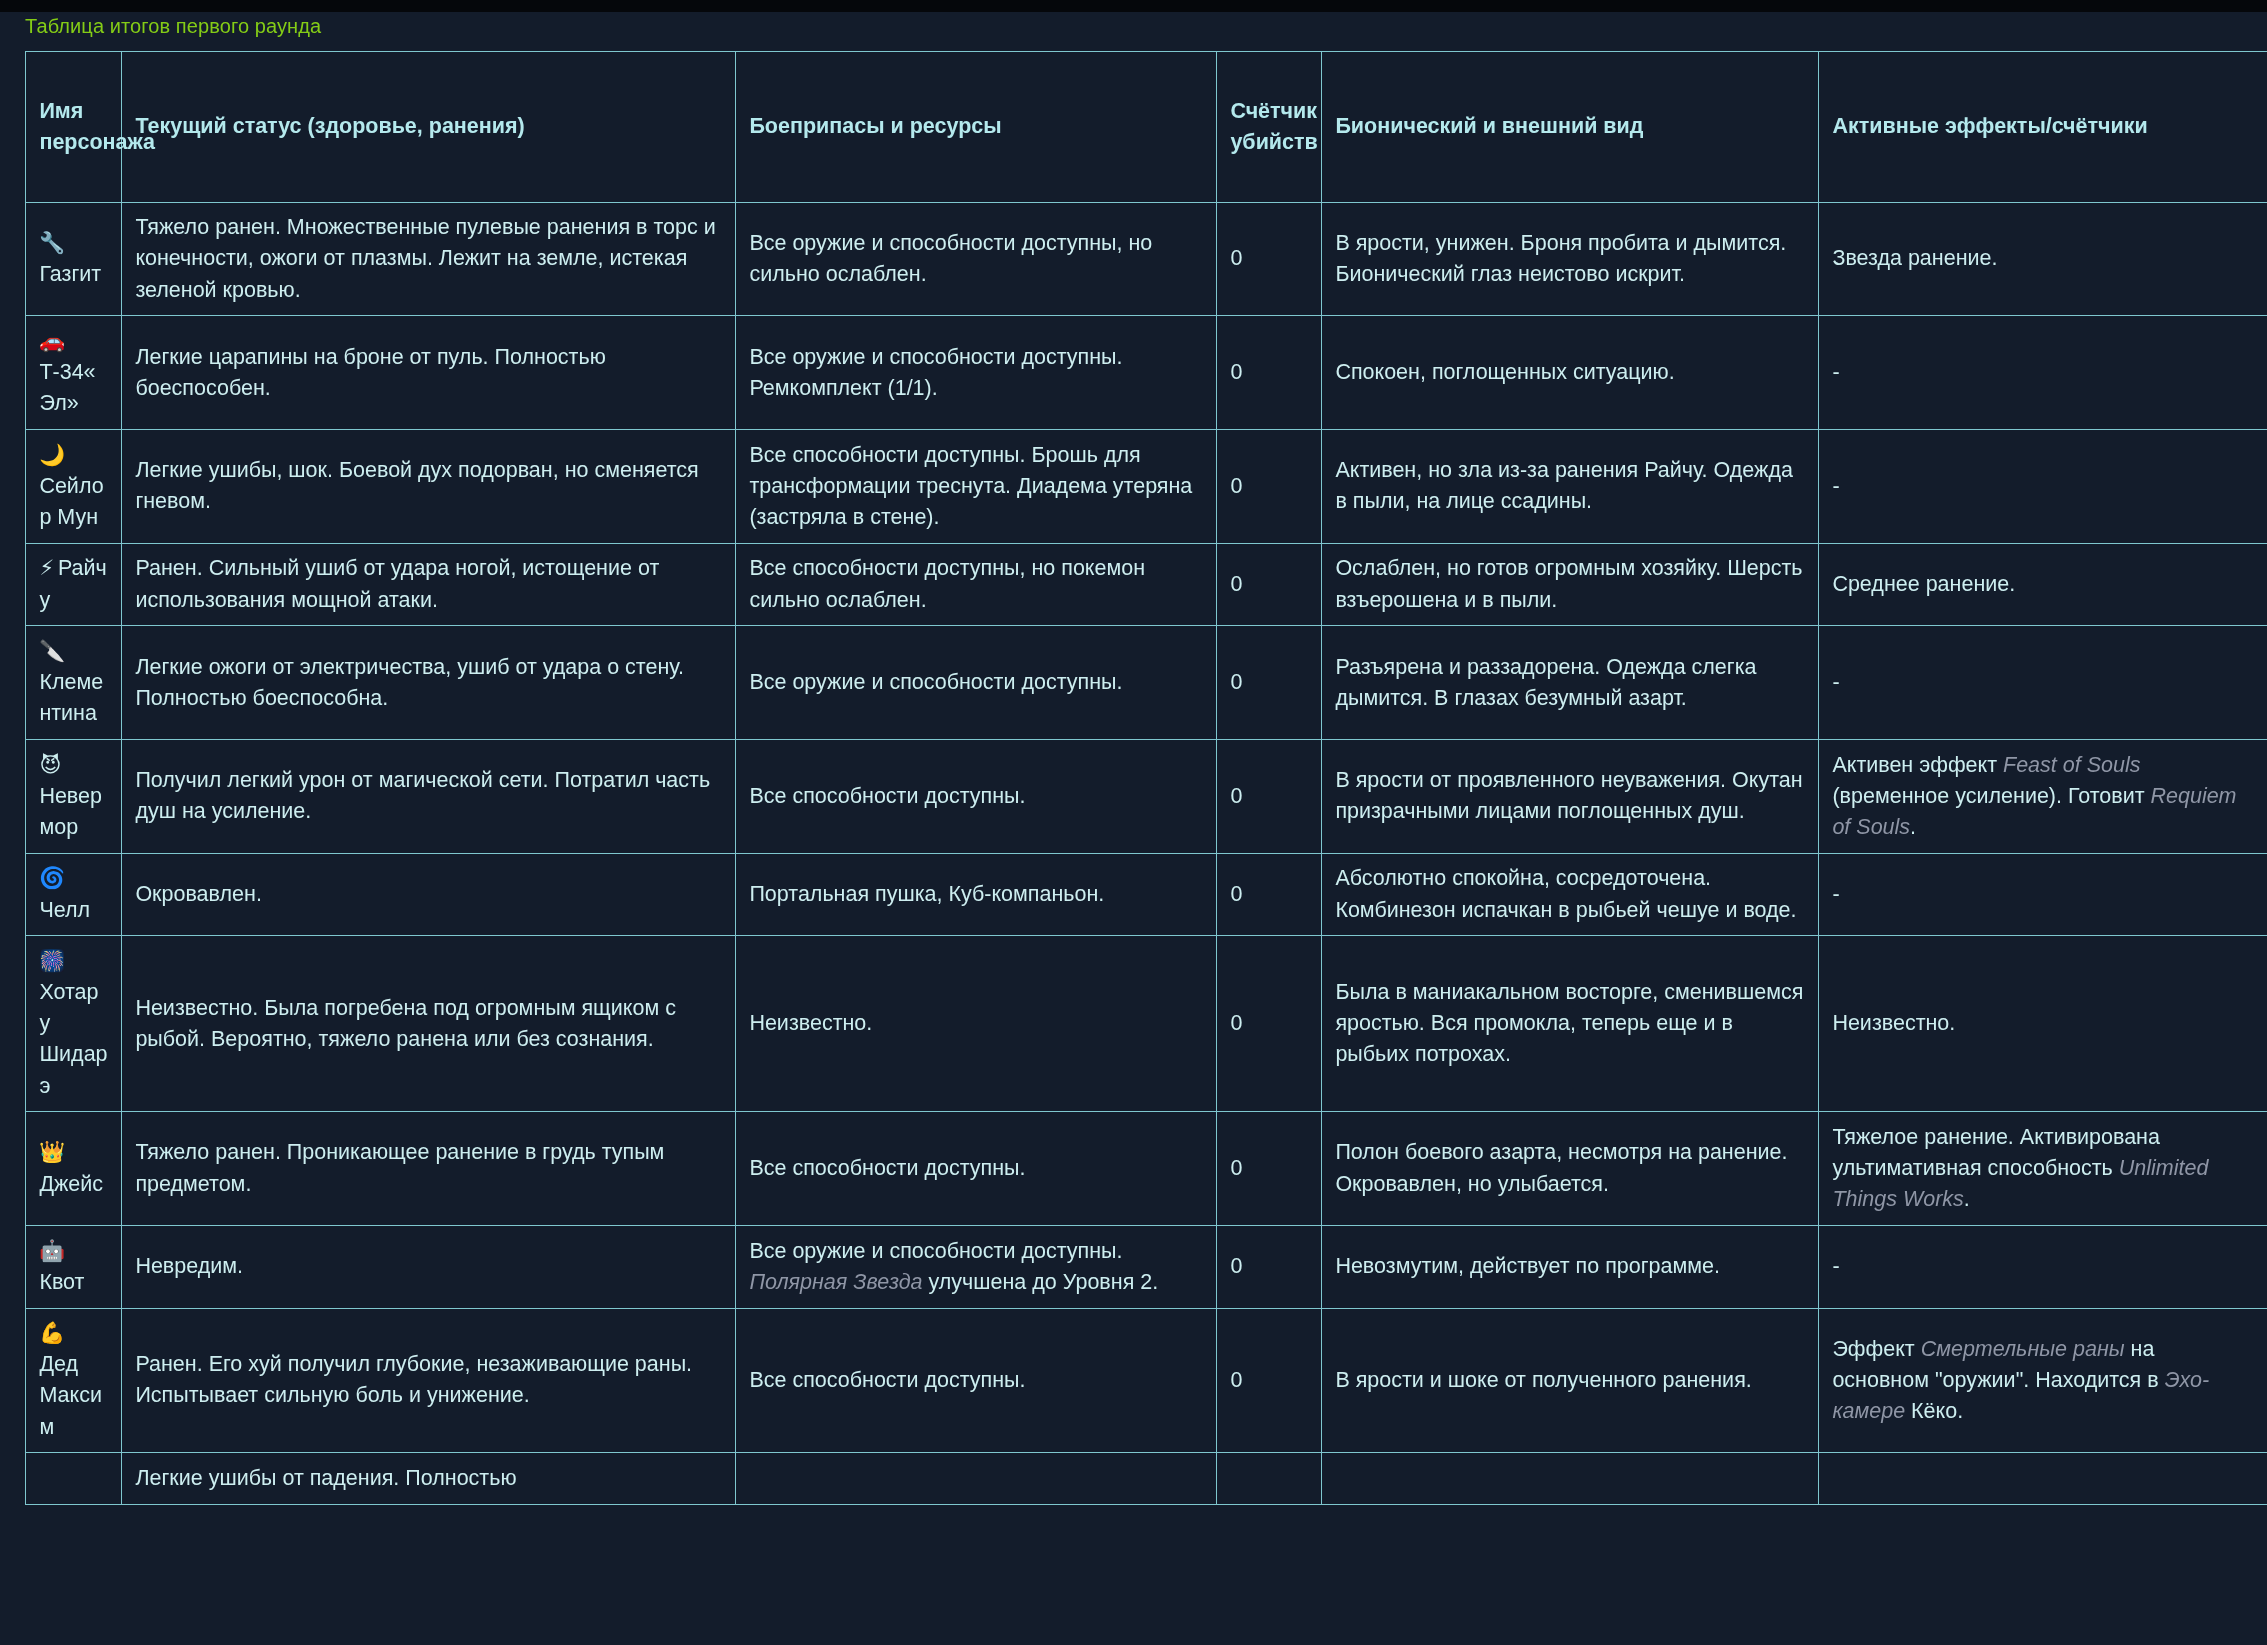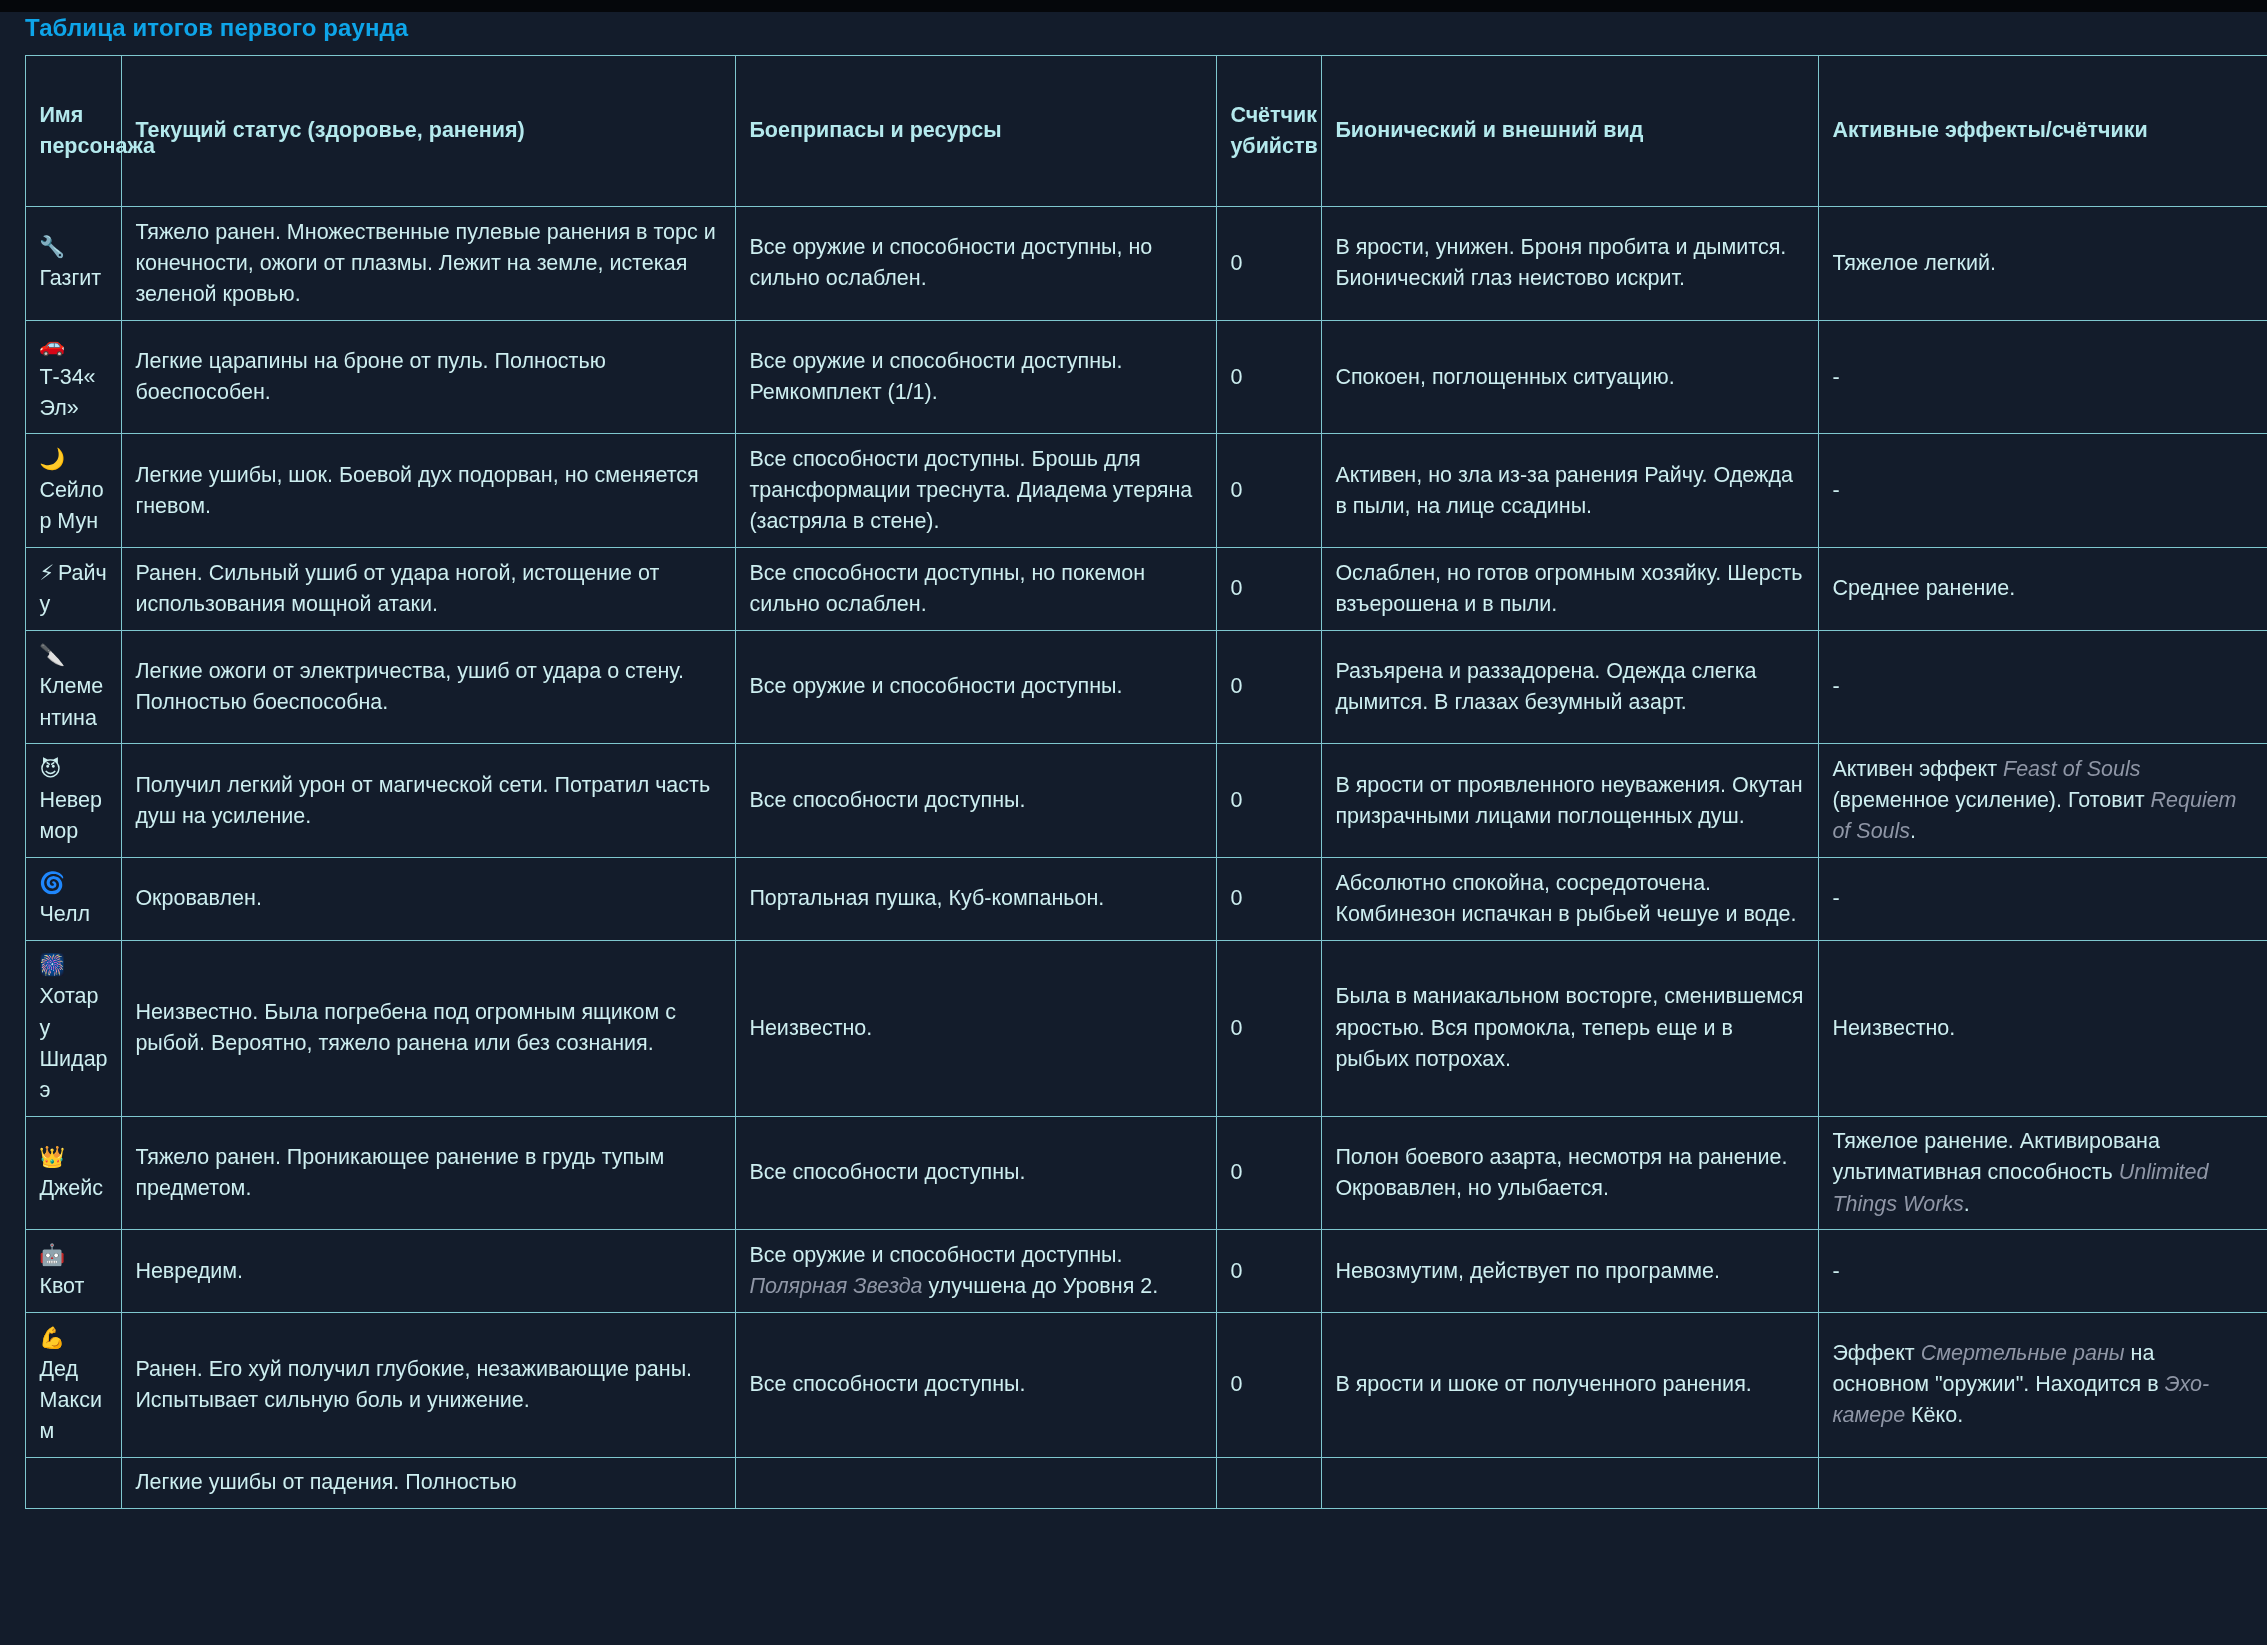--- a/index.html
+++ b/index.html
@@ -34,23 +34,23 @@
     position: absolute;
     top: 11.5px; left: 0;
     width: 2267px;
     height: 1634px;
     background: #131c2b;
     padding: 0;
     overflow: hidden;
   }
 
   #page-title {
-    color: #0ea5e9;
-    font-size: 24px;
-    font-weight: bold;
+    color: #84cc16;
+    font-size: 20px;
+    font-weight: normal;
     padding: 3.8px 0 13.4px 25px;
     letter-spacing: 0.1px;
     line-height: 1.1;
   }
 
   table.results {
     border-collapse: collapse;
     width: 2243px;
     margin-left: 25px;
     table-layout: fixed;
@@ -137,21 +137,21 @@
           <th>Активные эффекты/счётчики</th>
         </tr>
     </thead>
     <tbody id="table-body">
         <tr>
           <td class="name-cell"><span class="char-icon">🔧</span><span>Газгит</span></td>
           <td>Тяжело ранен. Множественные пулевые ранения в торс и конечности, ожоги от плазмы. Лежит на земле, истекая зеленой кровью.</td>
           <td>Все оружие и способности доступны, но сильно ослаблен.</td>
           <td class="kills-cell">0</td>
           <td>В ярости, унижен. Броня пробита и дымится. Бионический глаз неистово искрит.</td>
-          <td>Тяжелое легкий.</td>
+          <td>Звезда ранение.</td>
         </tr>
         <tr>
           <td class="name-cell"><span class="char-icon">🚗</span><span>Т-34«Эл»</span></td>
           <td>Легкие царапины на броне от пуль. Полностью боеспособен.</td>
           <td>Все оружие и способности доступны. Ремкомплект (1/1).</td>
           <td class="kills-cell">0</td>
           <td>Спокоен, поглощенных ситуацию.</td>
           <td>-</td>
         </tr>
         <tr>

